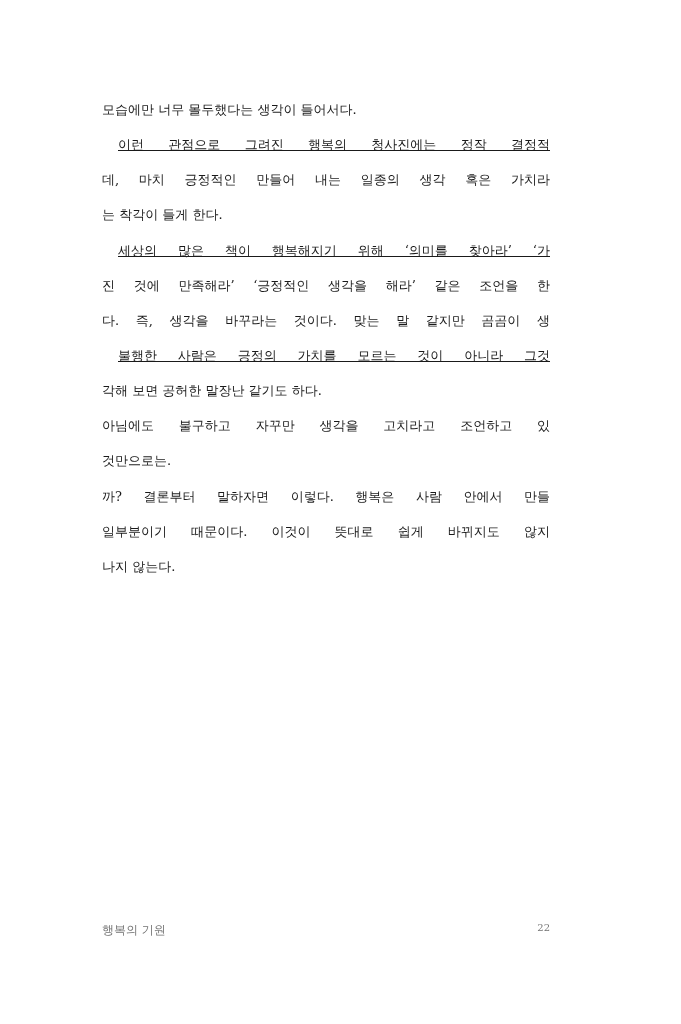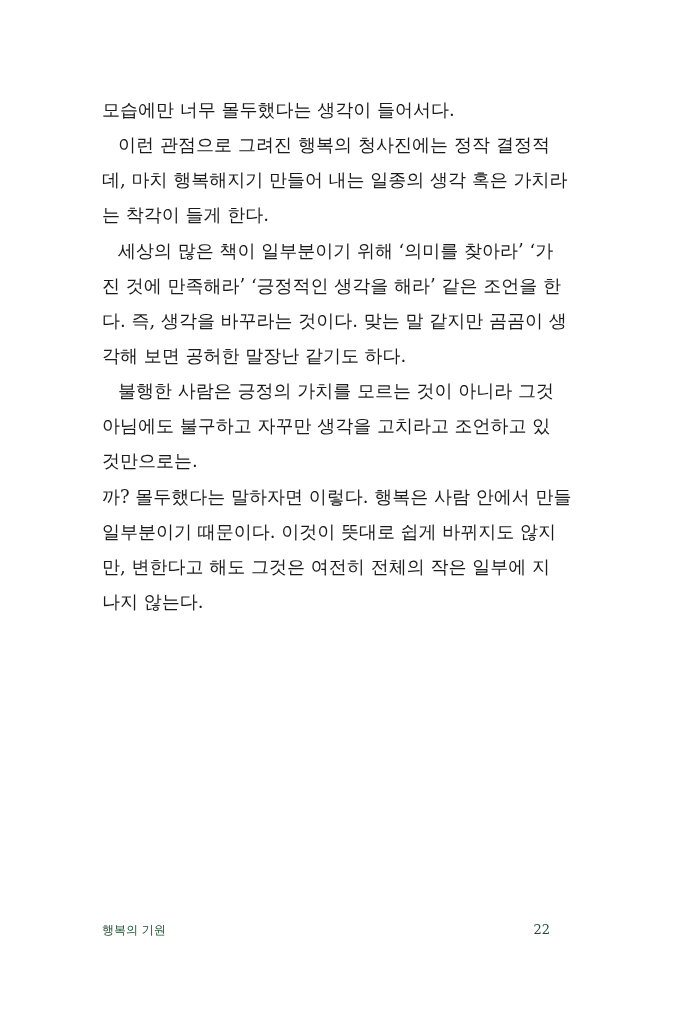--- a/index.html
+++ b/index.html
@@ -17,73 +17,73 @@
     }
     .page-body {
       position: absolute;
       left: 102px;
       top: 92px;
       width: 448px;
     }
     .line {
       height: 35.15px;
       line-height: 35.15px;
-      font-size: 18px;
+      font-size: 13px;
       white-space: nowrap;
       text-align: justify;
       text-align-last: justify;
       letter-spacing: 0px;
     }
     .line.last {
       text-align-last: left;
     }
     .line.indent {
       padding-left: 16px;
+      text-decoration: underline;
     }
     .footer {
       position: absolute;
       top: 922px;
       left: 102px;
       width: 448px;
       height: 20px;
       font-family: "DejaVu Sans", "Liberation Sans", sans-serif;
       font-size: 12px;
-      color: #14532d;
+      color: #737373;
       text-decoration: underline;
     }
     .footer-title {
       position: absolute;
       left: 0;
       top: 0;
     }
     .footer-page {
       position: absolute;
       right: 0;
       top: 0;
       font-family: "DejaVu Serif", "Liberation Serif", serif;
-      font-size: 13px;
+      font-size: 10px;
     }
   </style>
 </head>
 <body>
 
 <div class="page-body">
   <div class="line last">모습에만 너무 몰두했다는 생각이 들어서다.</div>
   <div class="line indent">이런 관점으로 그려진 행복의 청사진에는 정작 결정적</div>
-  <div class="line">데, 마치 행복해지기 만들어 내는 일종의 생각 혹은 가치라</div>
+  <div class="line">데, 마치 긍정적인 만들어 내는 일종의 생각 혹은 가치라</div>
   <div class="line last">는 착각이 들게 한다.</div>
-  <div class="line indent">세상의 많은 책이 일부분이기 위해 ‘의미를 찾아라’ ‘가</div>
+  <div class="line indent">세상의 많은 책이 행복해지기 위해 ‘의미를 찾아라’ ‘가</div>
   <div class="line">진 것에 만족해라’ ‘긍정적인 생각을 해라’ 같은 조언을 한</div>
   <div class="line">다. 즉, 생각을 바꾸라는 것이다. 맞는 말 같지만 곰곰이 생</div>
+  <div class="line indent">불행한 사람은 긍정의 가치를 모르는 것이 아니라 그것</div>
   <div class="line last">각해 보면 공허한 말장난 같기도 하다.</div>
-  <div class="line indent">불행한 사람은 긍정의 가치를 모르는 것이 아니라 그것</div>
   <div class="line">아님에도 불구하고 자꾸만 생각을 고치라고 조언하고 있</div>
   <div class="line last">것만으로는.</div>
-  <div class="line">까? 몰두했다는 말하자면 이렇다. 행복은 사람 안에서 만들</div>
+  <div class="line">까? 결론부터 말하자면 이렇다. 행복은 사람 안에서 만들</div>
   <div class="line">일부분이기 때문이다. 이것이 뜻대로 쉽게 바뀌지도 않지</div>
-  <div class="line">만, 변한다고 해도 그것은 여전히 전체의 작은 일부에 지</div>
   <div class="line last">나지 않는다.</div>
 </div>
 
 <div class="footer">
   <span class="footer-title">행복의 기원</span>
   <span class="footer-page">22</span>
 </div>
 
 </body></html>

